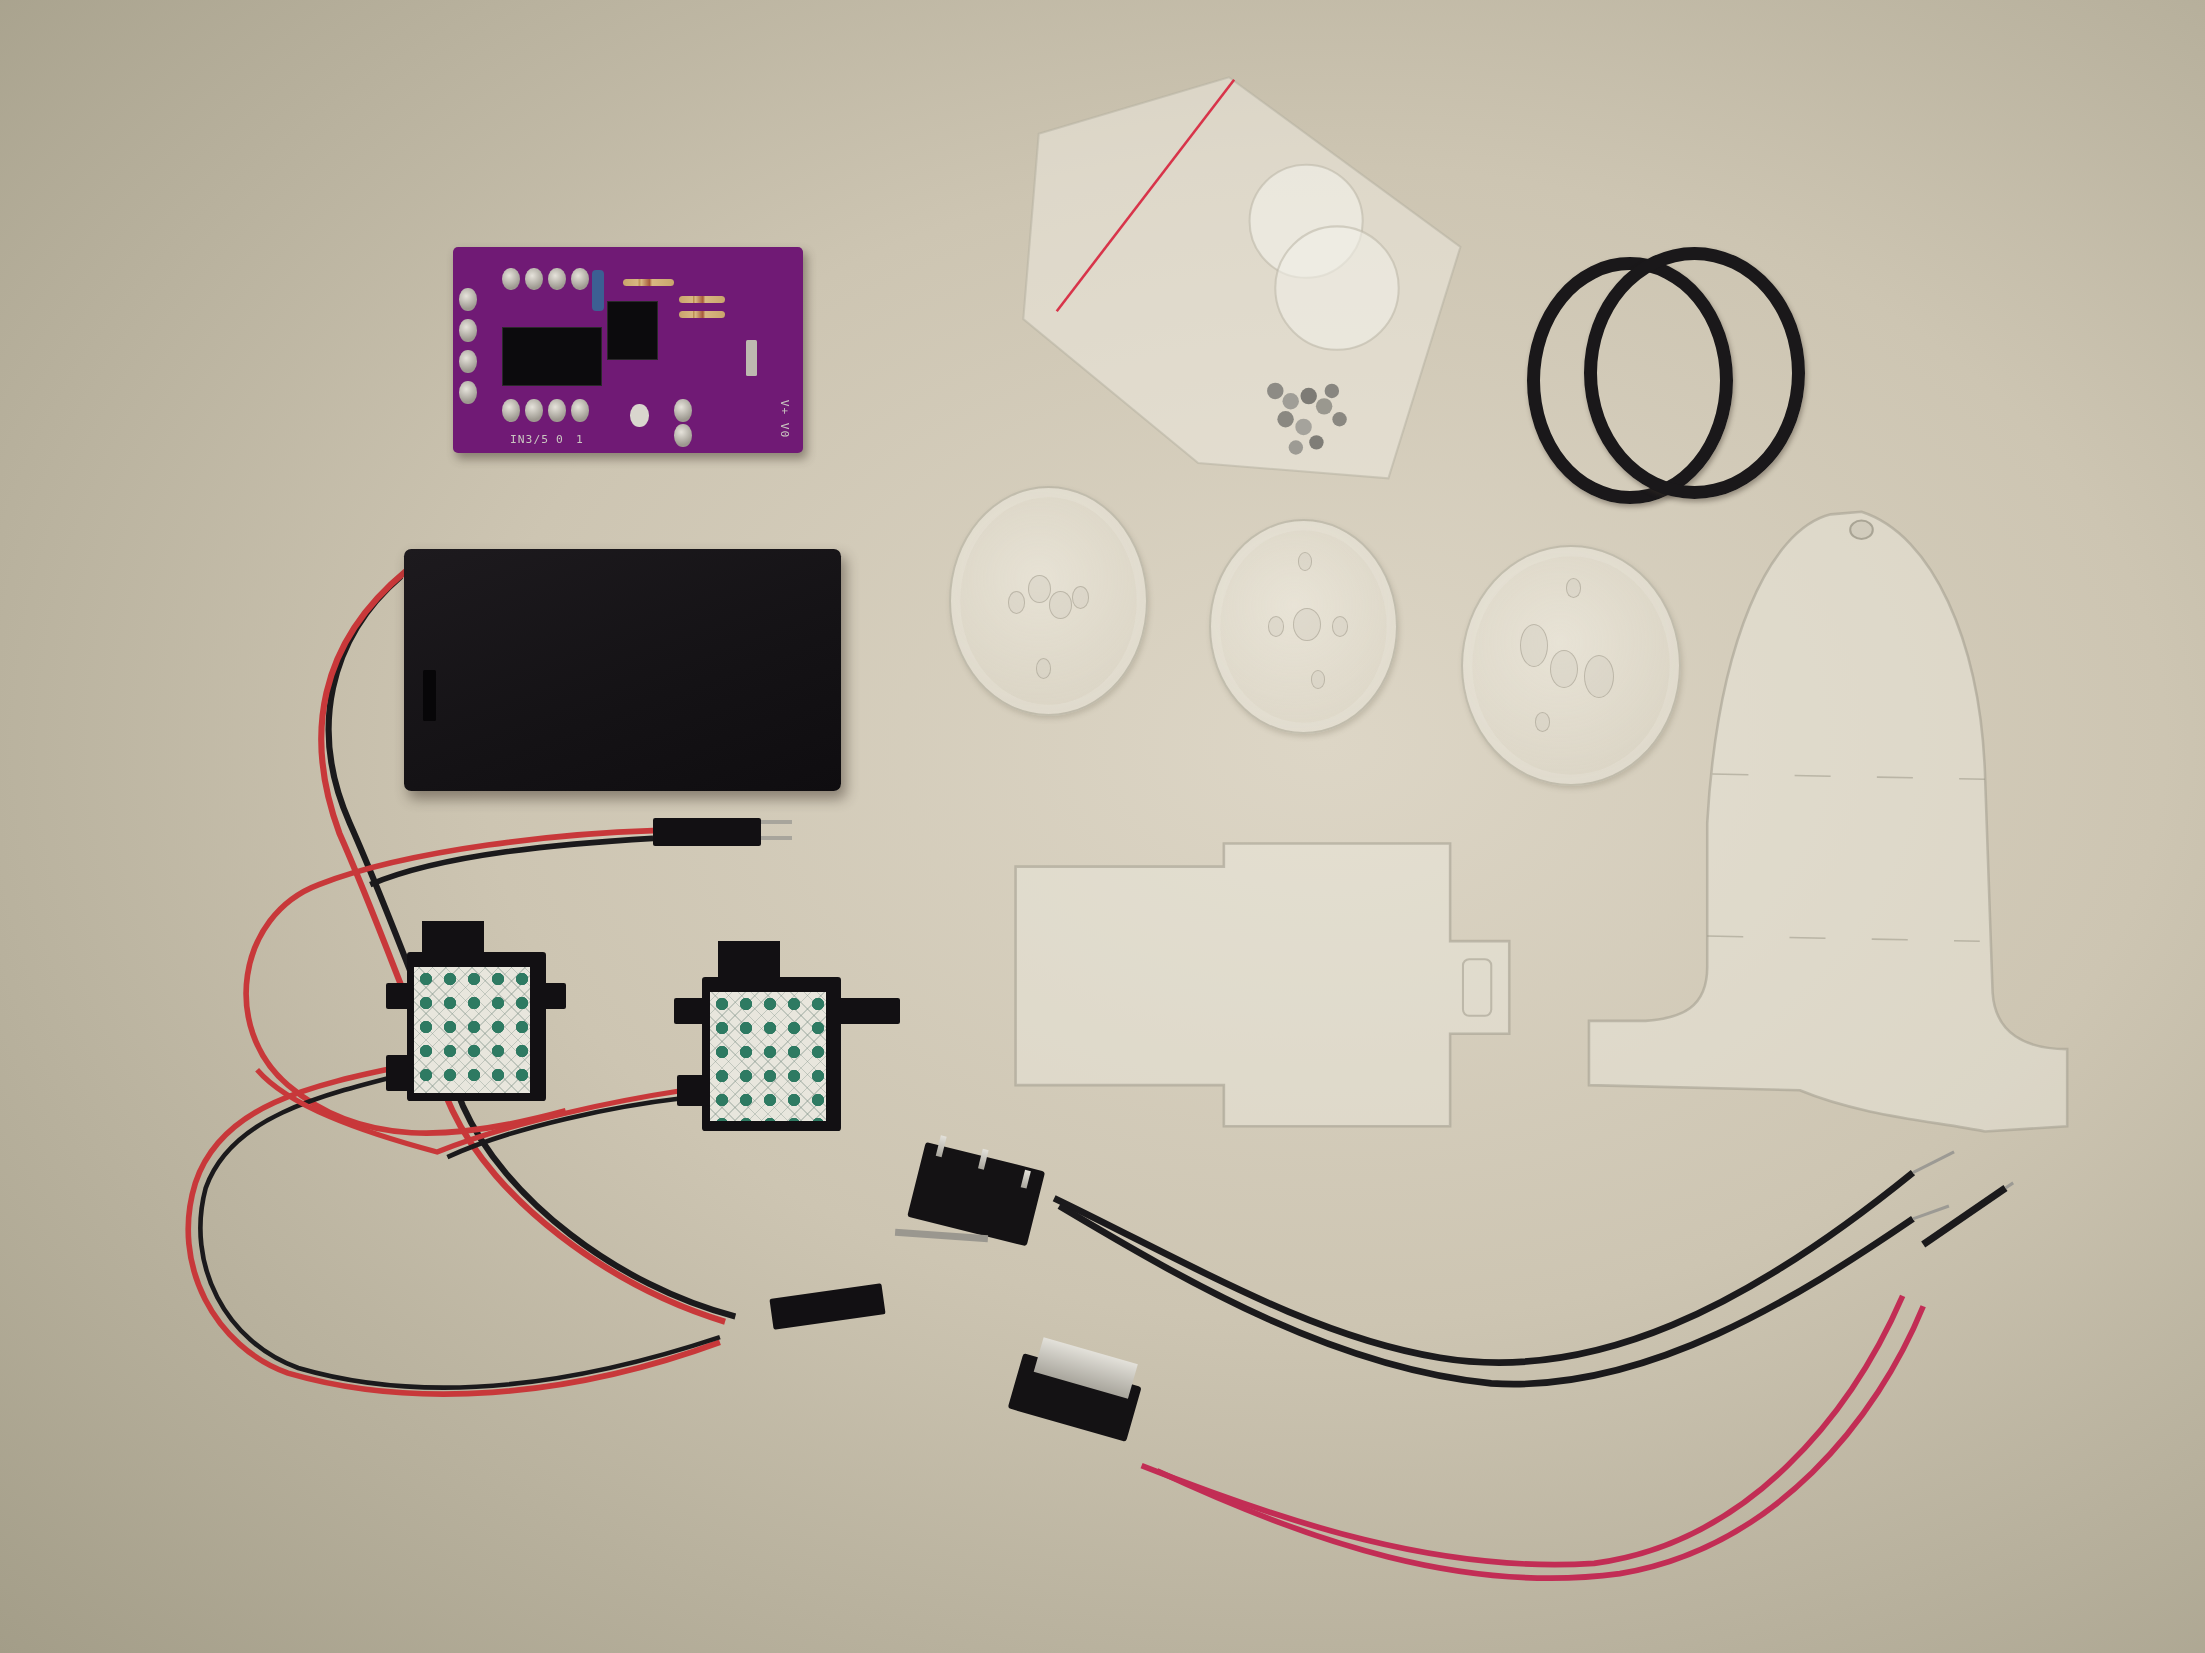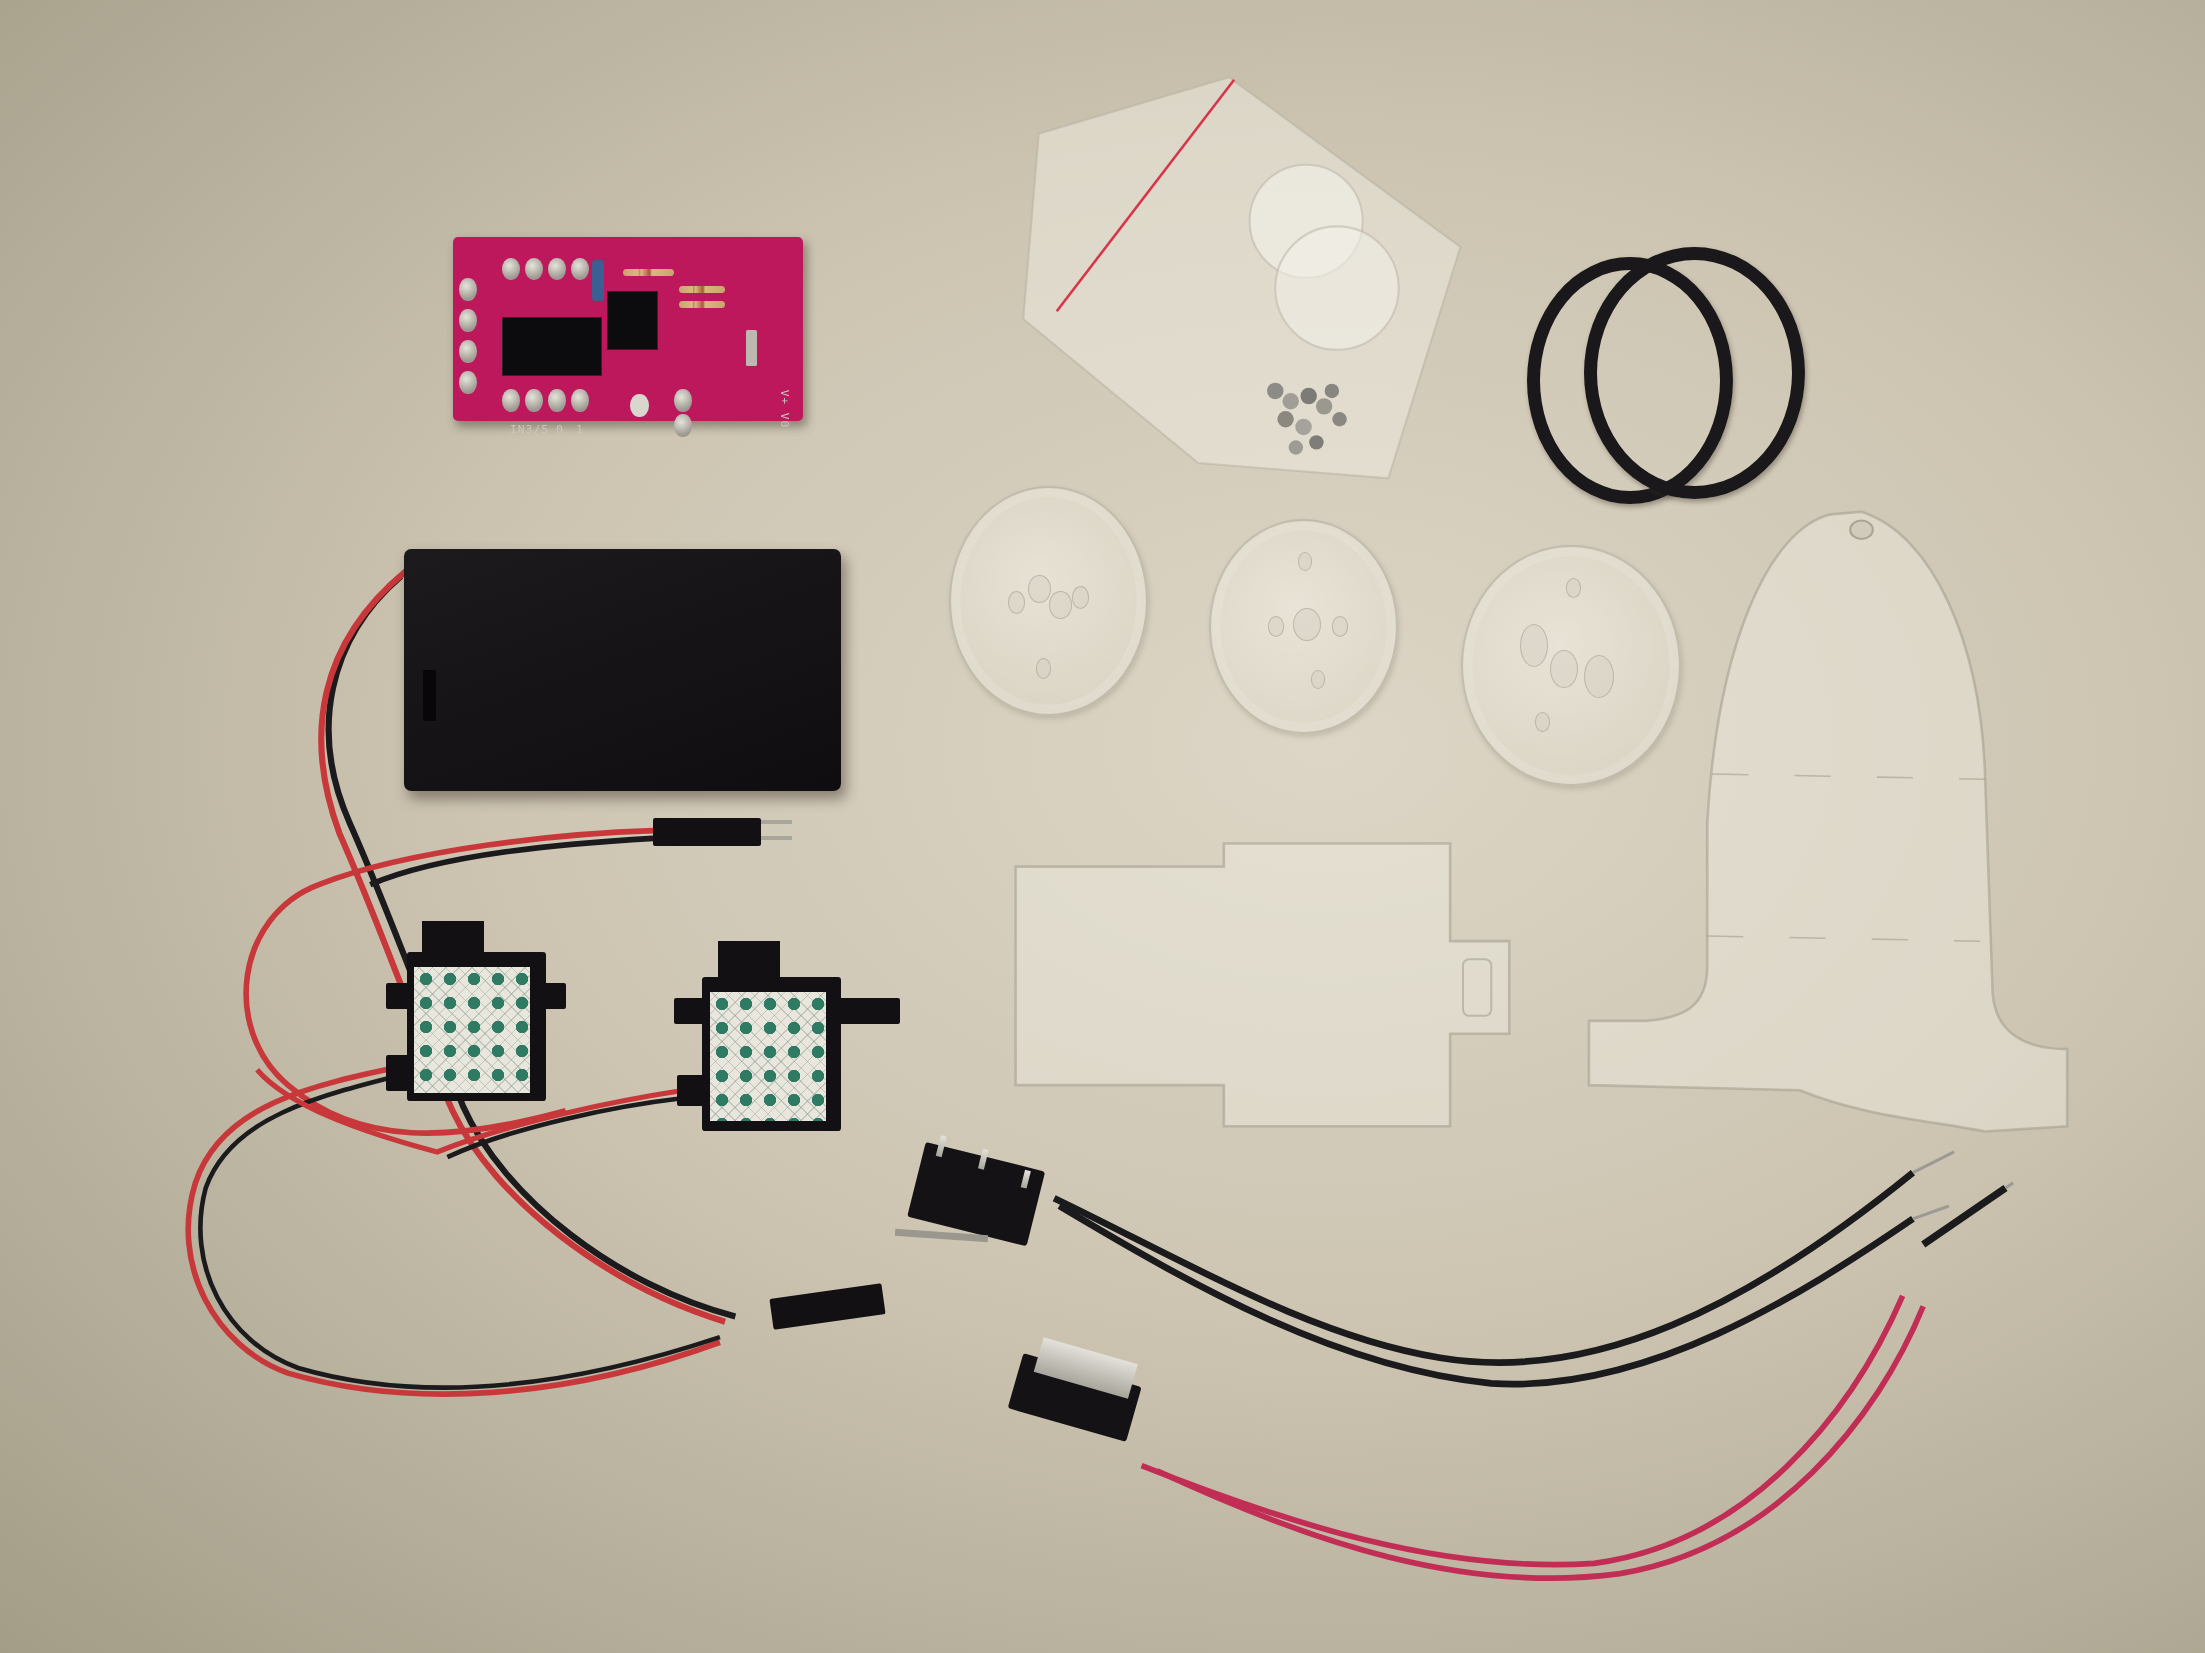--- a/index.html
+++ b/index.html
@@ -5,22 +5,22 @@
   html, body { margin:0; padding:0; }
   body {
     width:2205px; height:1654px; overflow:hidden; position:relative;
     background: radial-gradient(ellipse at 60% 45%, #ddd6c6 0%, #cdc5b2 45%, #a39d88 100%);
     font-family: "DejaVu Sans", sans-serif;
   }
   .abs { position:absolute; }
   svg.scene { position:absolute; left:0; top:0; }
   
   .pcb {
-    left:453px; top:237px; width:350px; height:184px;
-    background:#be185d; border-radius:5.1px;
+    left:453px; top:247px; width:350px; height:206px;
+    background:#701a75; border-radius:5.1px;
     box-shadow: 3.1px 5.1px 9.3px rgba(60,50,40,0.45);
   }
   .pcb-label { position:absolute; color:#c9c6c0; font-family:"DejaVu Sans Mono", monospace; font-size:11.3px; letter-spacing:1px; }
   .terminal-screw { position:absolute; width:17.5px; height:22.6px; border-radius:50%; background: radial-gradient(circle at 40% 35%, #e6e3db, #9d9990 70%); }
   .chip { position:absolute; background:#0c0b0d; border:1px solid #2a282a; }
   .resistor { position:absolute; height:7.2px; border-radius:3.6px; background: linear-gradient(90deg,#c9a56c,#d8b781 30%,#b98b4e 31%,#d8b781 36%,#a65a3a 52%,#d8b781 57%,#c9a56c); }
   .bluecap { position:absolute; background:#3c5f93; border-radius:4.1px; }
   
   .battery {
     left:404px; top:549px; width:437px; height:242px;

